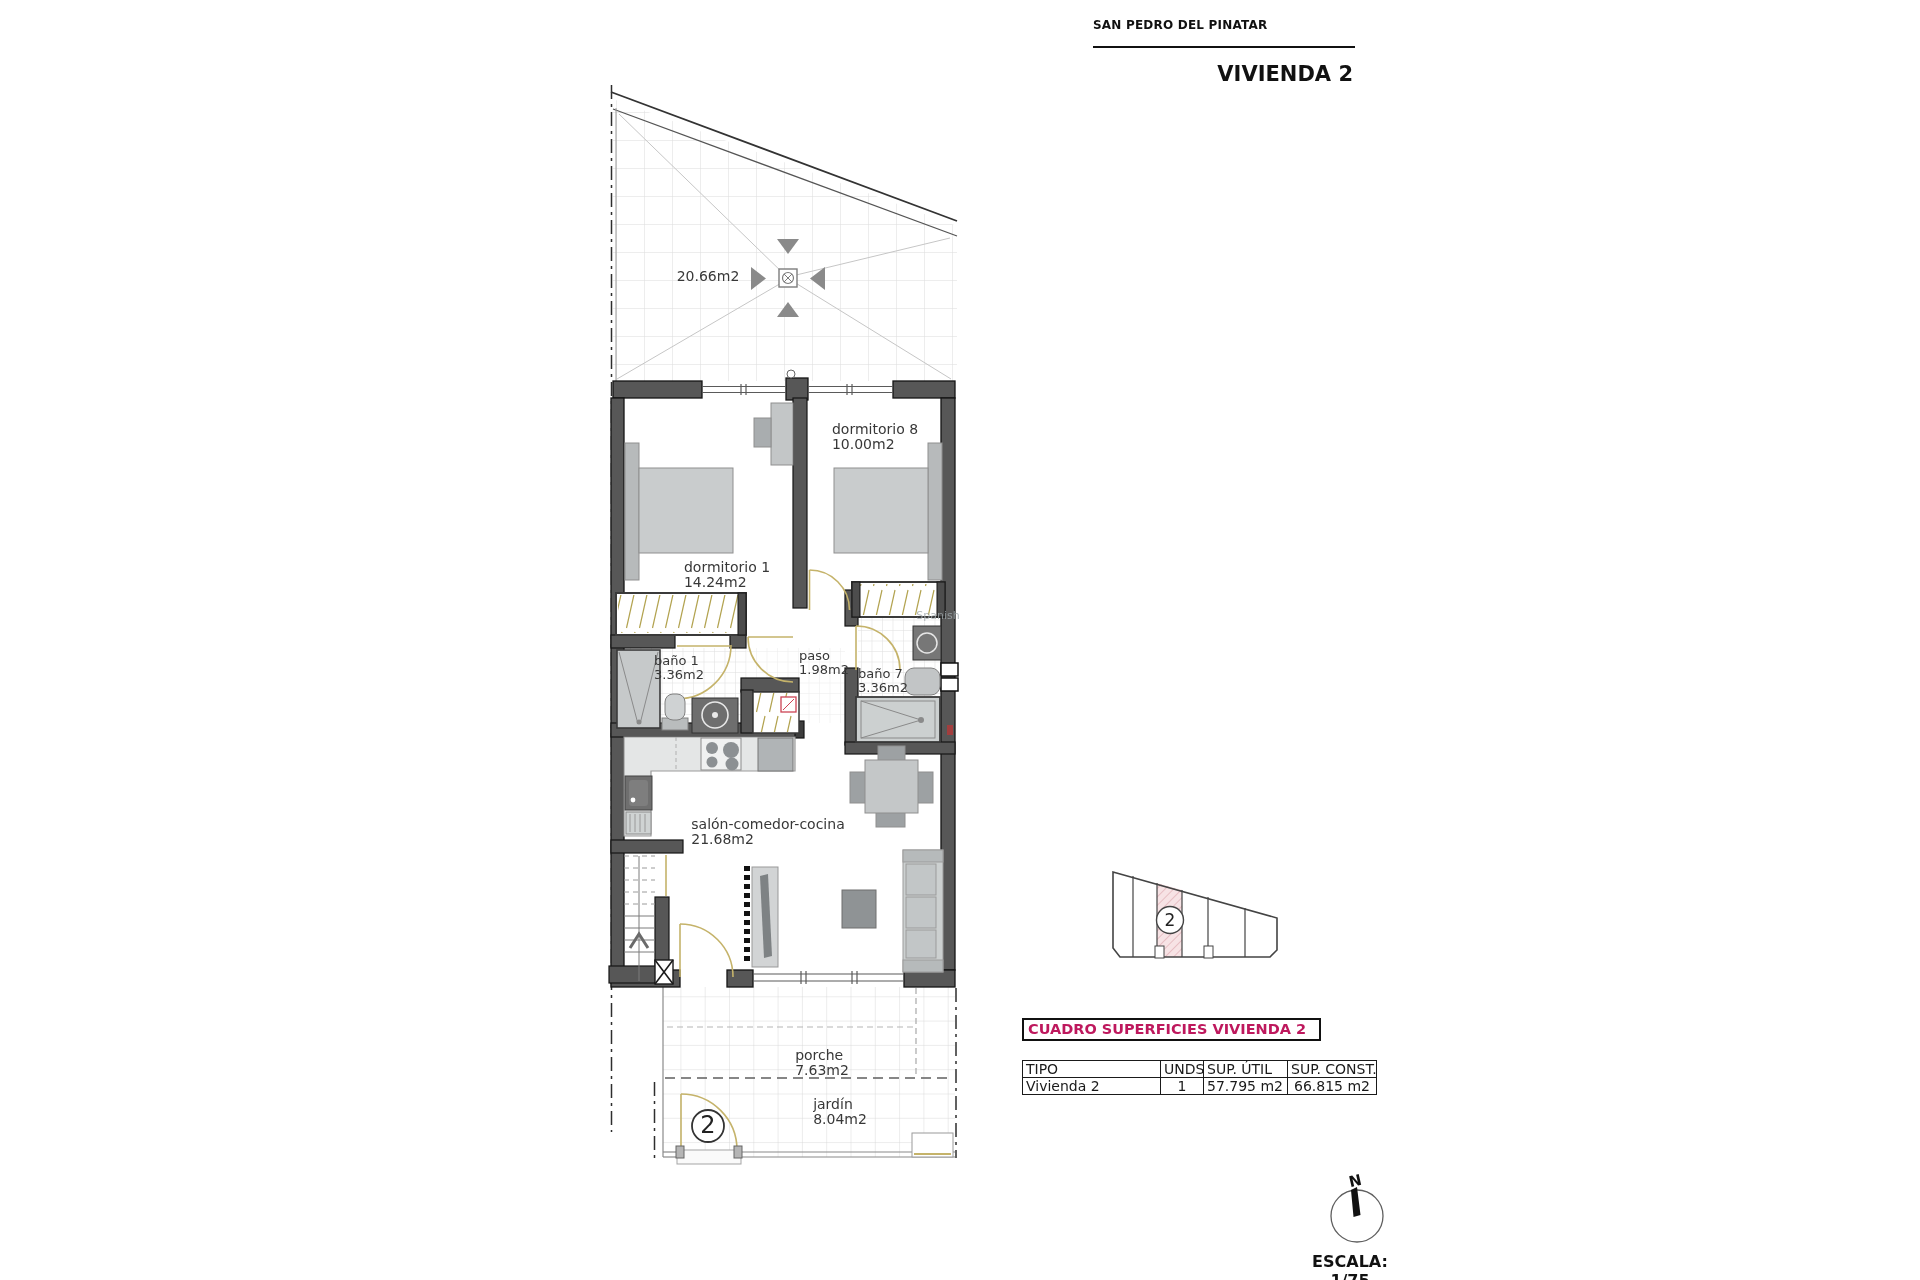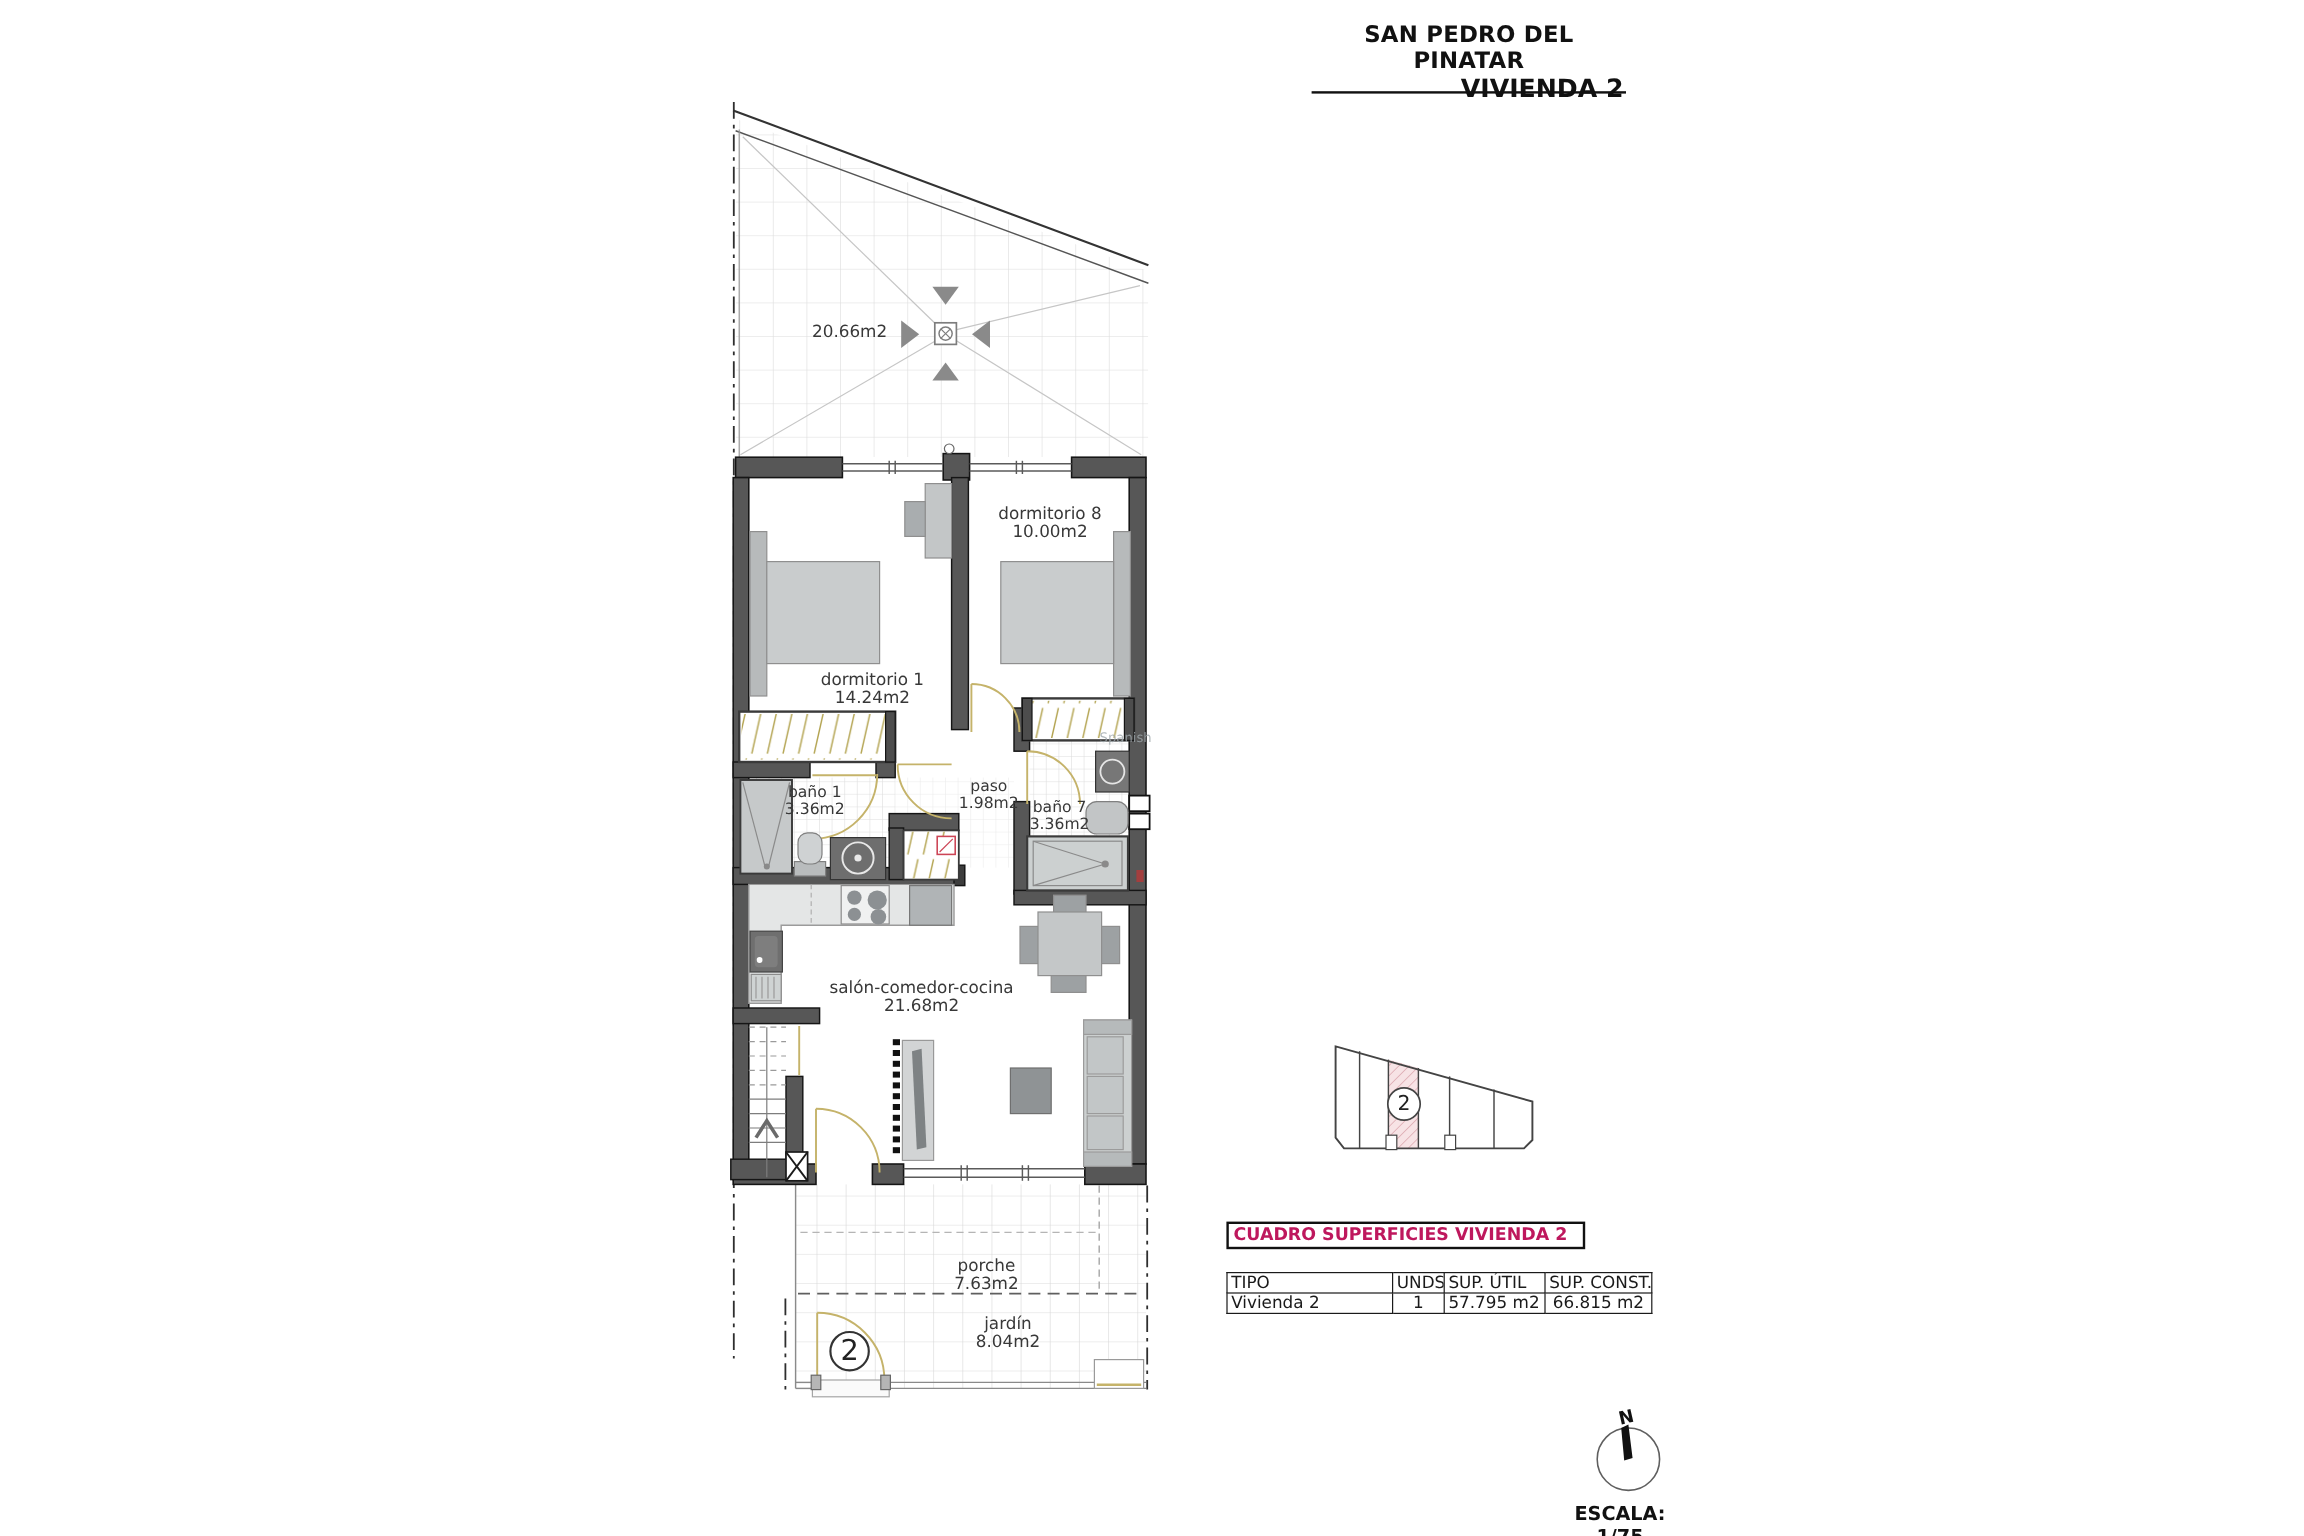--- a/index.html
+++ b/index.html
@@ -1,25 +1,25 @@
 <!DOCTYPE html>
 <html><head>
 <meta charset="utf-8">
 <style>
   html,body{margin:0;padding:0;background:#ffffff;}
   .page{position:relative;width:1920px;height:1280px;background:#fff;overflow:hidden;
         font-family:"DejaVu Sans","Liberation Sans",sans-serif;color:#222;}
   .abs{position:absolute;}
   svg{display:block;}
   
-  .loc-title{left:1093px;top:18px;width:262px;text-align:center;font-size:19px;font-weight:bold;
+  .loc-title{left:1093px;top:18px;width:262px;text-align:left;font-size:12px;font-weight:bold;
              letter-spacing:.2px;color:#111;border-bottom:2px solid #111;padding-bottom:14px;}
   .unit-title{left:1150px;top:62px;width:203px;text-align:right;font-size:21px;font-weight:bold;color:#111;}
   
-  .rlabel{position:absolute;transform:translate(-50%,-50%);text-align:center;font-size:14px;
+  .rlabel{position:absolute;transform:translate(-50%,-50%);font-size:14px;
           line-height:1.08;color:#383838;white-space:nowrap;}
   .rlabel span{display:block;}
   .rlabel.small{font-size:13px;}
   
   .circnum{position:absolute;transform:translate(-50%,-52%);color:#222;}
   .circnum.big{font-size:24px;}
   .circnum.key{font-size:17px;}
   
   .surf{left:1022px;top:1018px;width:354px;}
   .surf .title{border:2.5px solid #111;font-size:14.5px;font-weight:bold;color:#be185d;

